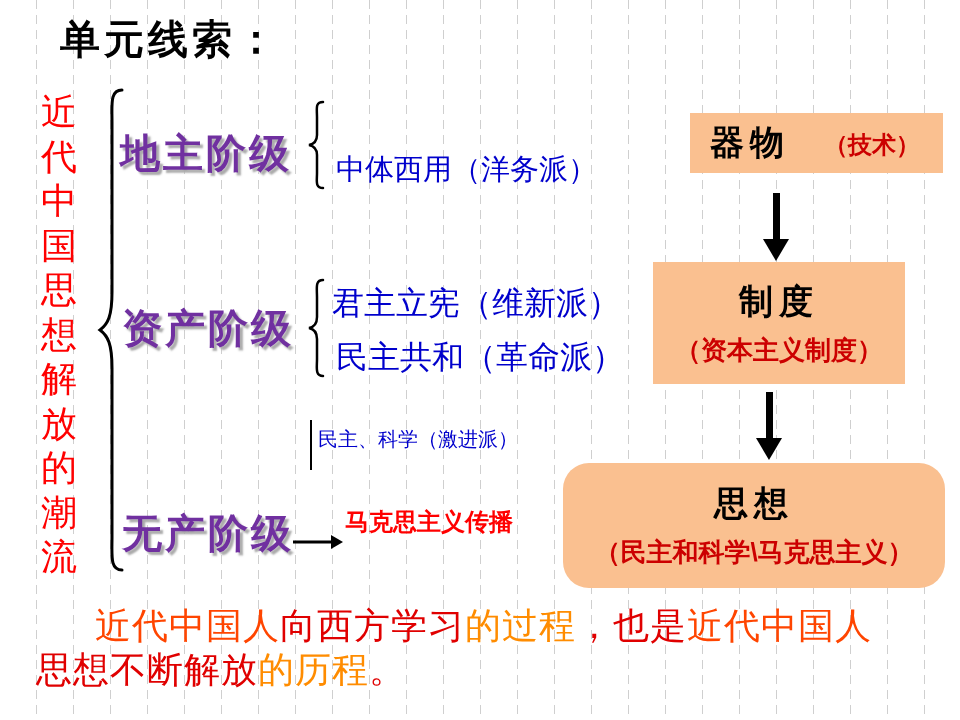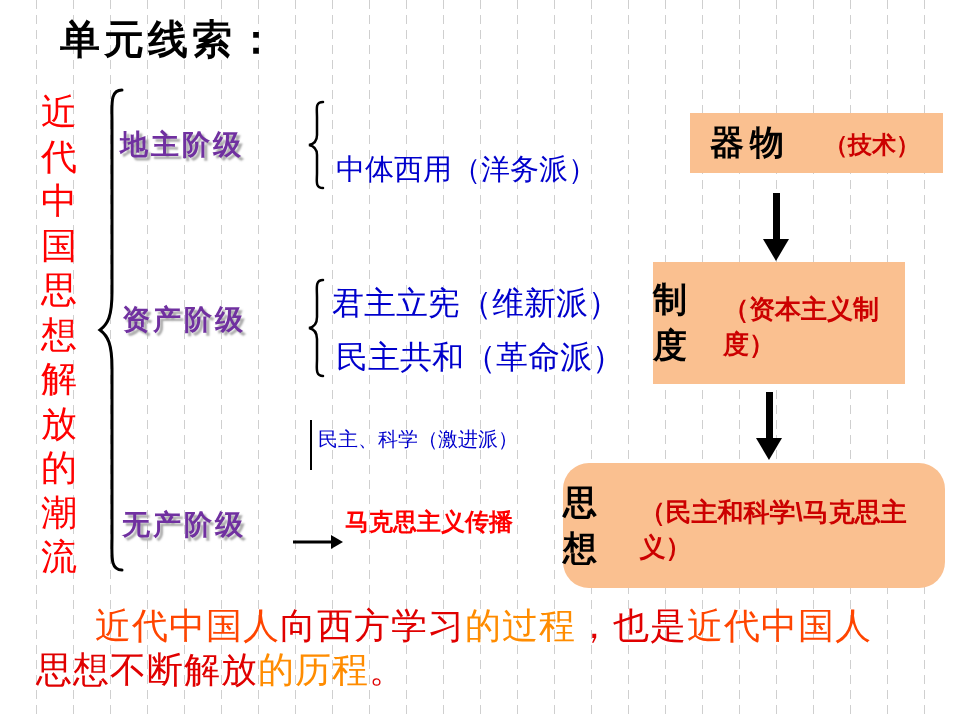--- a/index.html
+++ b/index.html
@@ -7,26 +7,26 @@
        font-family:"Liberation Serif",serif;}
   .slide{position:relative;width:960px;height:720px;background-color:#ffffff;
     background-image:
       repeating-linear-gradient(to bottom, rgba(255,255,255,0) 0 9px, #ffffff 9px 15px),
       repeating-linear-gradient(to right, rgba(255,255,255,0) 0 36px, #cfcfcf 36px 37px);
   }
   .abs{position:absolute;}
   .title{left:60px;top:12px;font-size:40px;color:#000;letter-spacing:4px;font-weight:bold;}
   .vaxis{left:38px;top:90px;width:42px;font-size:36px;line-height:44.5px;color:#ff0000;
          word-break:break-all;text-align:center;}
-  .class-label{font-family:"Liberation Sans",sans-serif;font-weight:bold;font-size:28px;
+  .class-label{font-family:"Liberation Sans",sans-serif;font-weight:bold;font-size:40px;
                color:#7030a0;letter-spacing:3px;text-shadow:3px 3px 2px #aaaaaa;}
   .blue{color:#0000cc;}
   .blue .note{font-size:24px;}
   .red-small{color:#ff0000;font-size:24px;font-weight:bold;font-family:"Liberation Sans",sans-serif;}
-  .stage-box{position:absolute;background:#fac090;display:flex;flex-direction:row;
+  .stage-box{position:absolute;background:#fac090;display:flex;flex-direction:column;
              align-items:center;justify-content:center;}
   .stage-box.row{flex-direction:row;justify-content:flex-start;}
   .stage-name{font-family:"Liberation Sans",sans-serif;font-weight:bold;font-size:34px;
               color:#000;letter-spacing:6px;}
   .stage-note{font-family:"Liberation Sans",sans-serif;font-weight:bold;font-size:26px;
               color:#cc0000;margin-top:8px;}
   .stage-box.row .stage-note{margin-top:4px;margin-left:34px;font-size:24px;}
   .summary-line{font-size:36px;letter-spacing:1px;white-space:nowrap;}
   .vline{position:absolute;width:2px;background:#000;}
   svg{display:block;}

